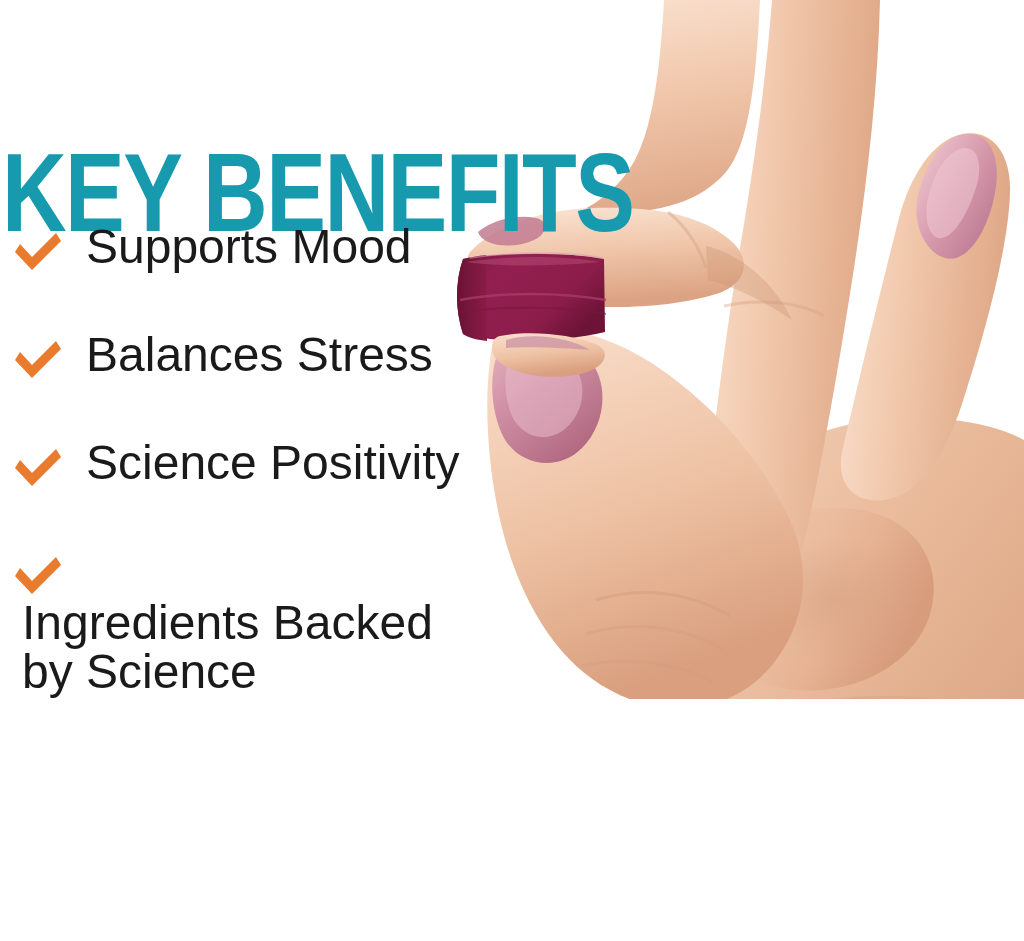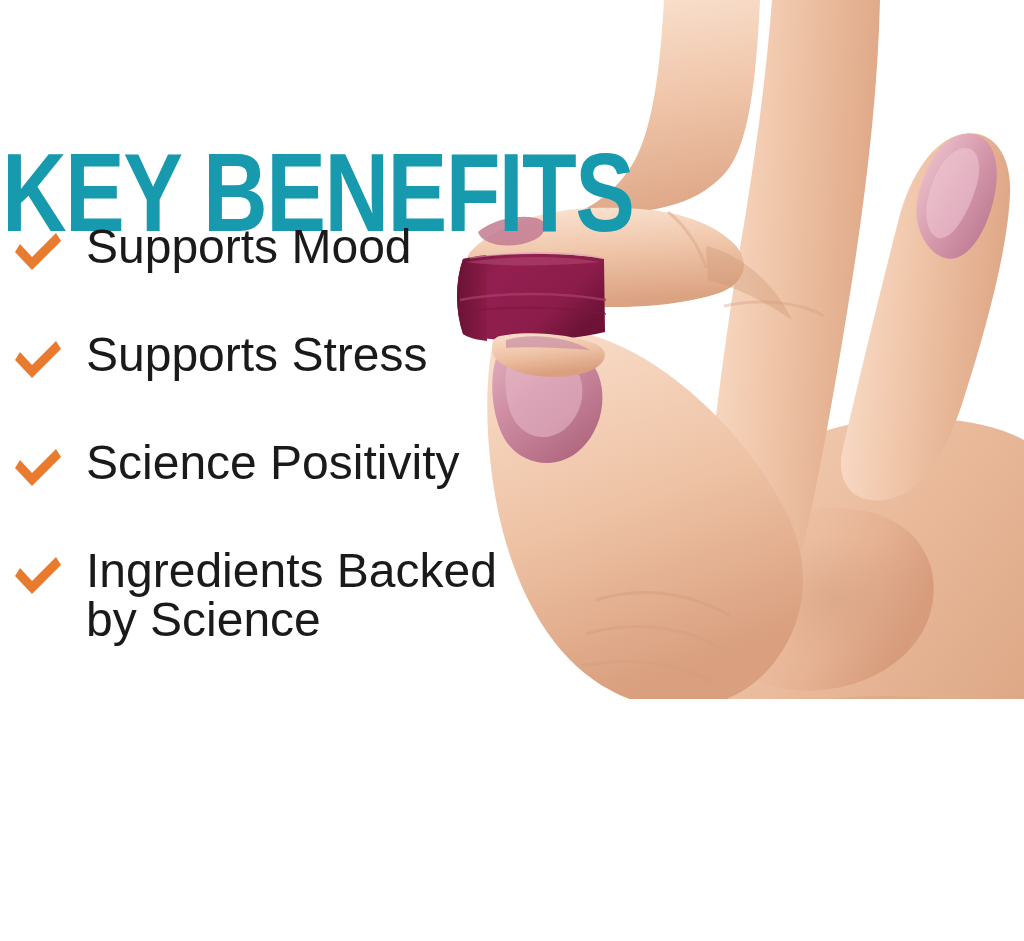--- a/index.html
+++ b/index.html
@@ -52,21 +52,21 @@
     list-style: none;
   }
 
   .benefit-item {
     position: relative;
     display: flex;
     align-items: flex-start;
     min-height: 62px;
     margin-bottom: 46px;
   }
-  .benefit-item:last-child { margin-bottom: 16px; }
+  .benefit-item:last-child { margin-bottom: 16px; flex-direction: column; }
 
   .check-icon {
     flex: 0 0 auto;
     width: 52px;
     height: 44px;
     margin-left: 12px;
     margin-top: 8px;
   }
 
   .benefit-label {
@@ -265,21 +265,21 @@
         <svg class="check-icon" viewBox="0 0 52 44">
           <path d="M 3 22 L 8 14 L 20 27 L 44 3 L 49 11 L 20 40 Z" fill="#E87B2E"></path>
         </svg>
         <span class="benefit-label">Supports Mood</span>
       </li>
 
       <li class="benefit-item">
         <svg class="check-icon" viewBox="0 0 52 44">
           <path d="M 3 22 L 8 14 L 20 27 L 44 3 L 49 11 L 20 40 Z" fill="#E87B2E"></path>
         </svg>
-        <span class="benefit-label">Supports Stress</span>
+        <span class="benefit-label">Balances Stress</span>
       </li>
 
       <li class="benefit-item">
         <svg class="check-icon" viewBox="0 0 52 44">
           <path d="M 3 22 L 8 14 L 20 27 L 44 3 L 49 11 L 20 40 Z" fill="#E87B2E"></path>
         </svg>
         <span class="benefit-label">Science Positivity</span>
       </li>
 
 

